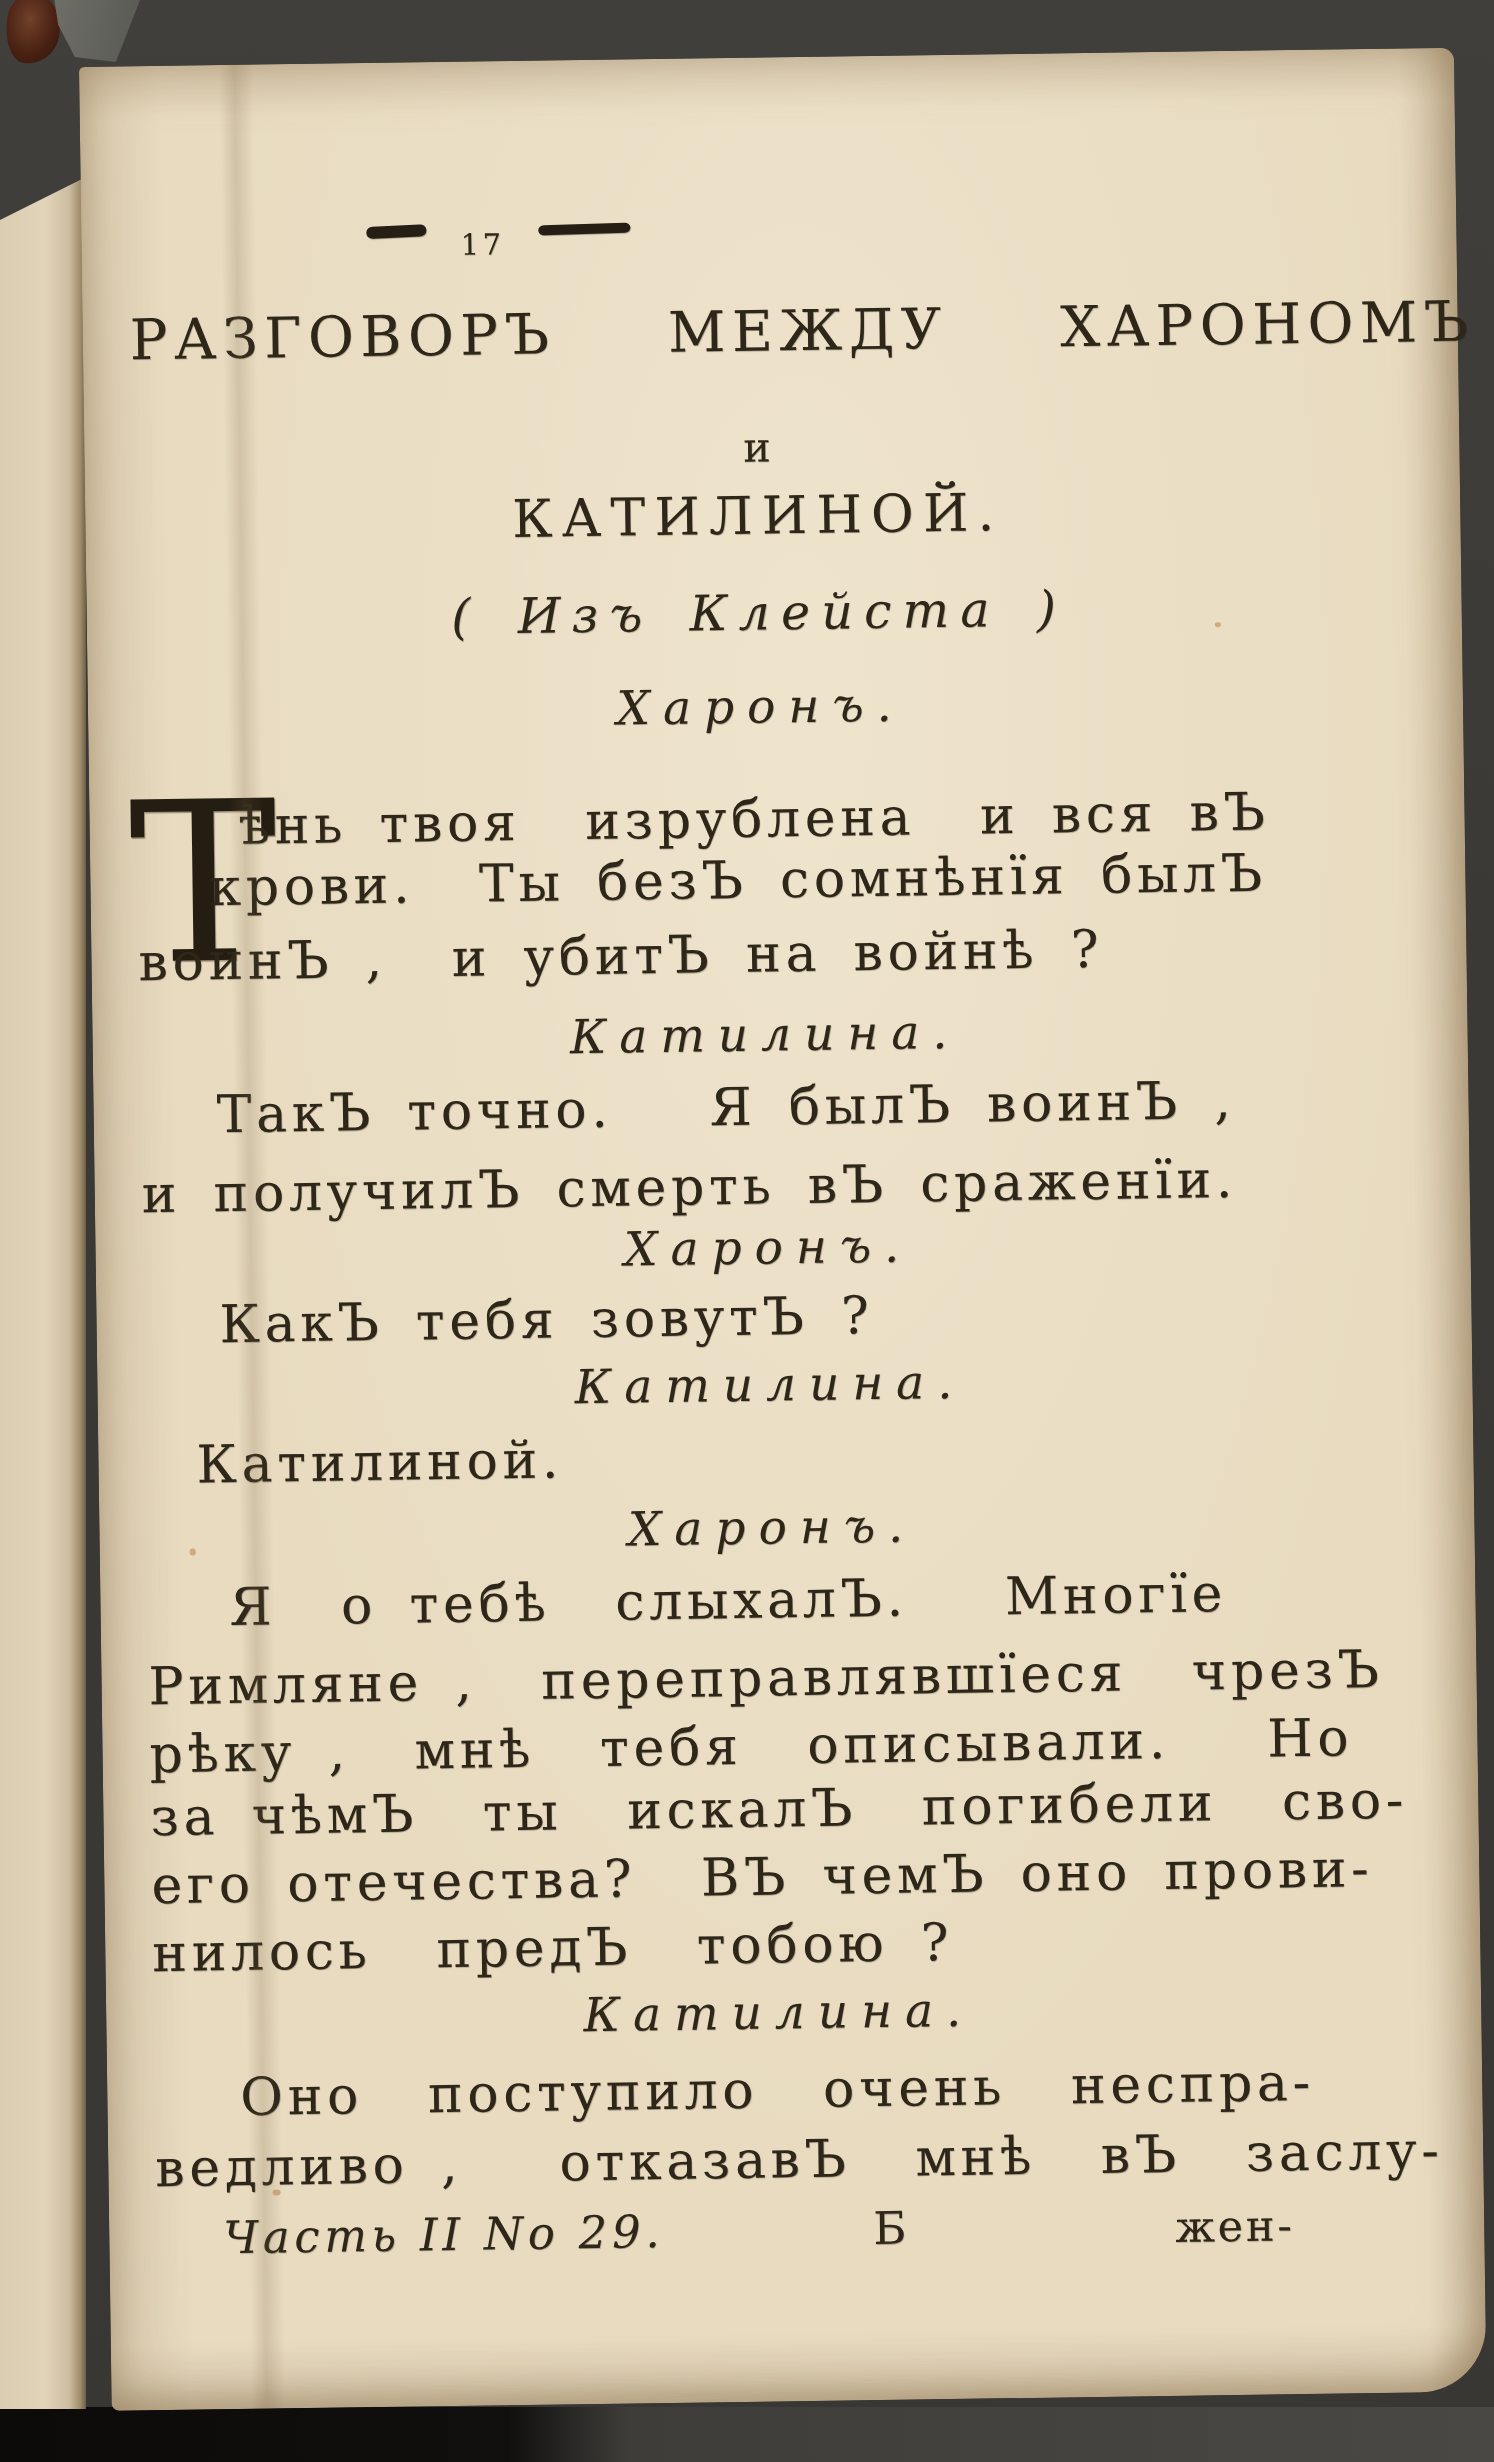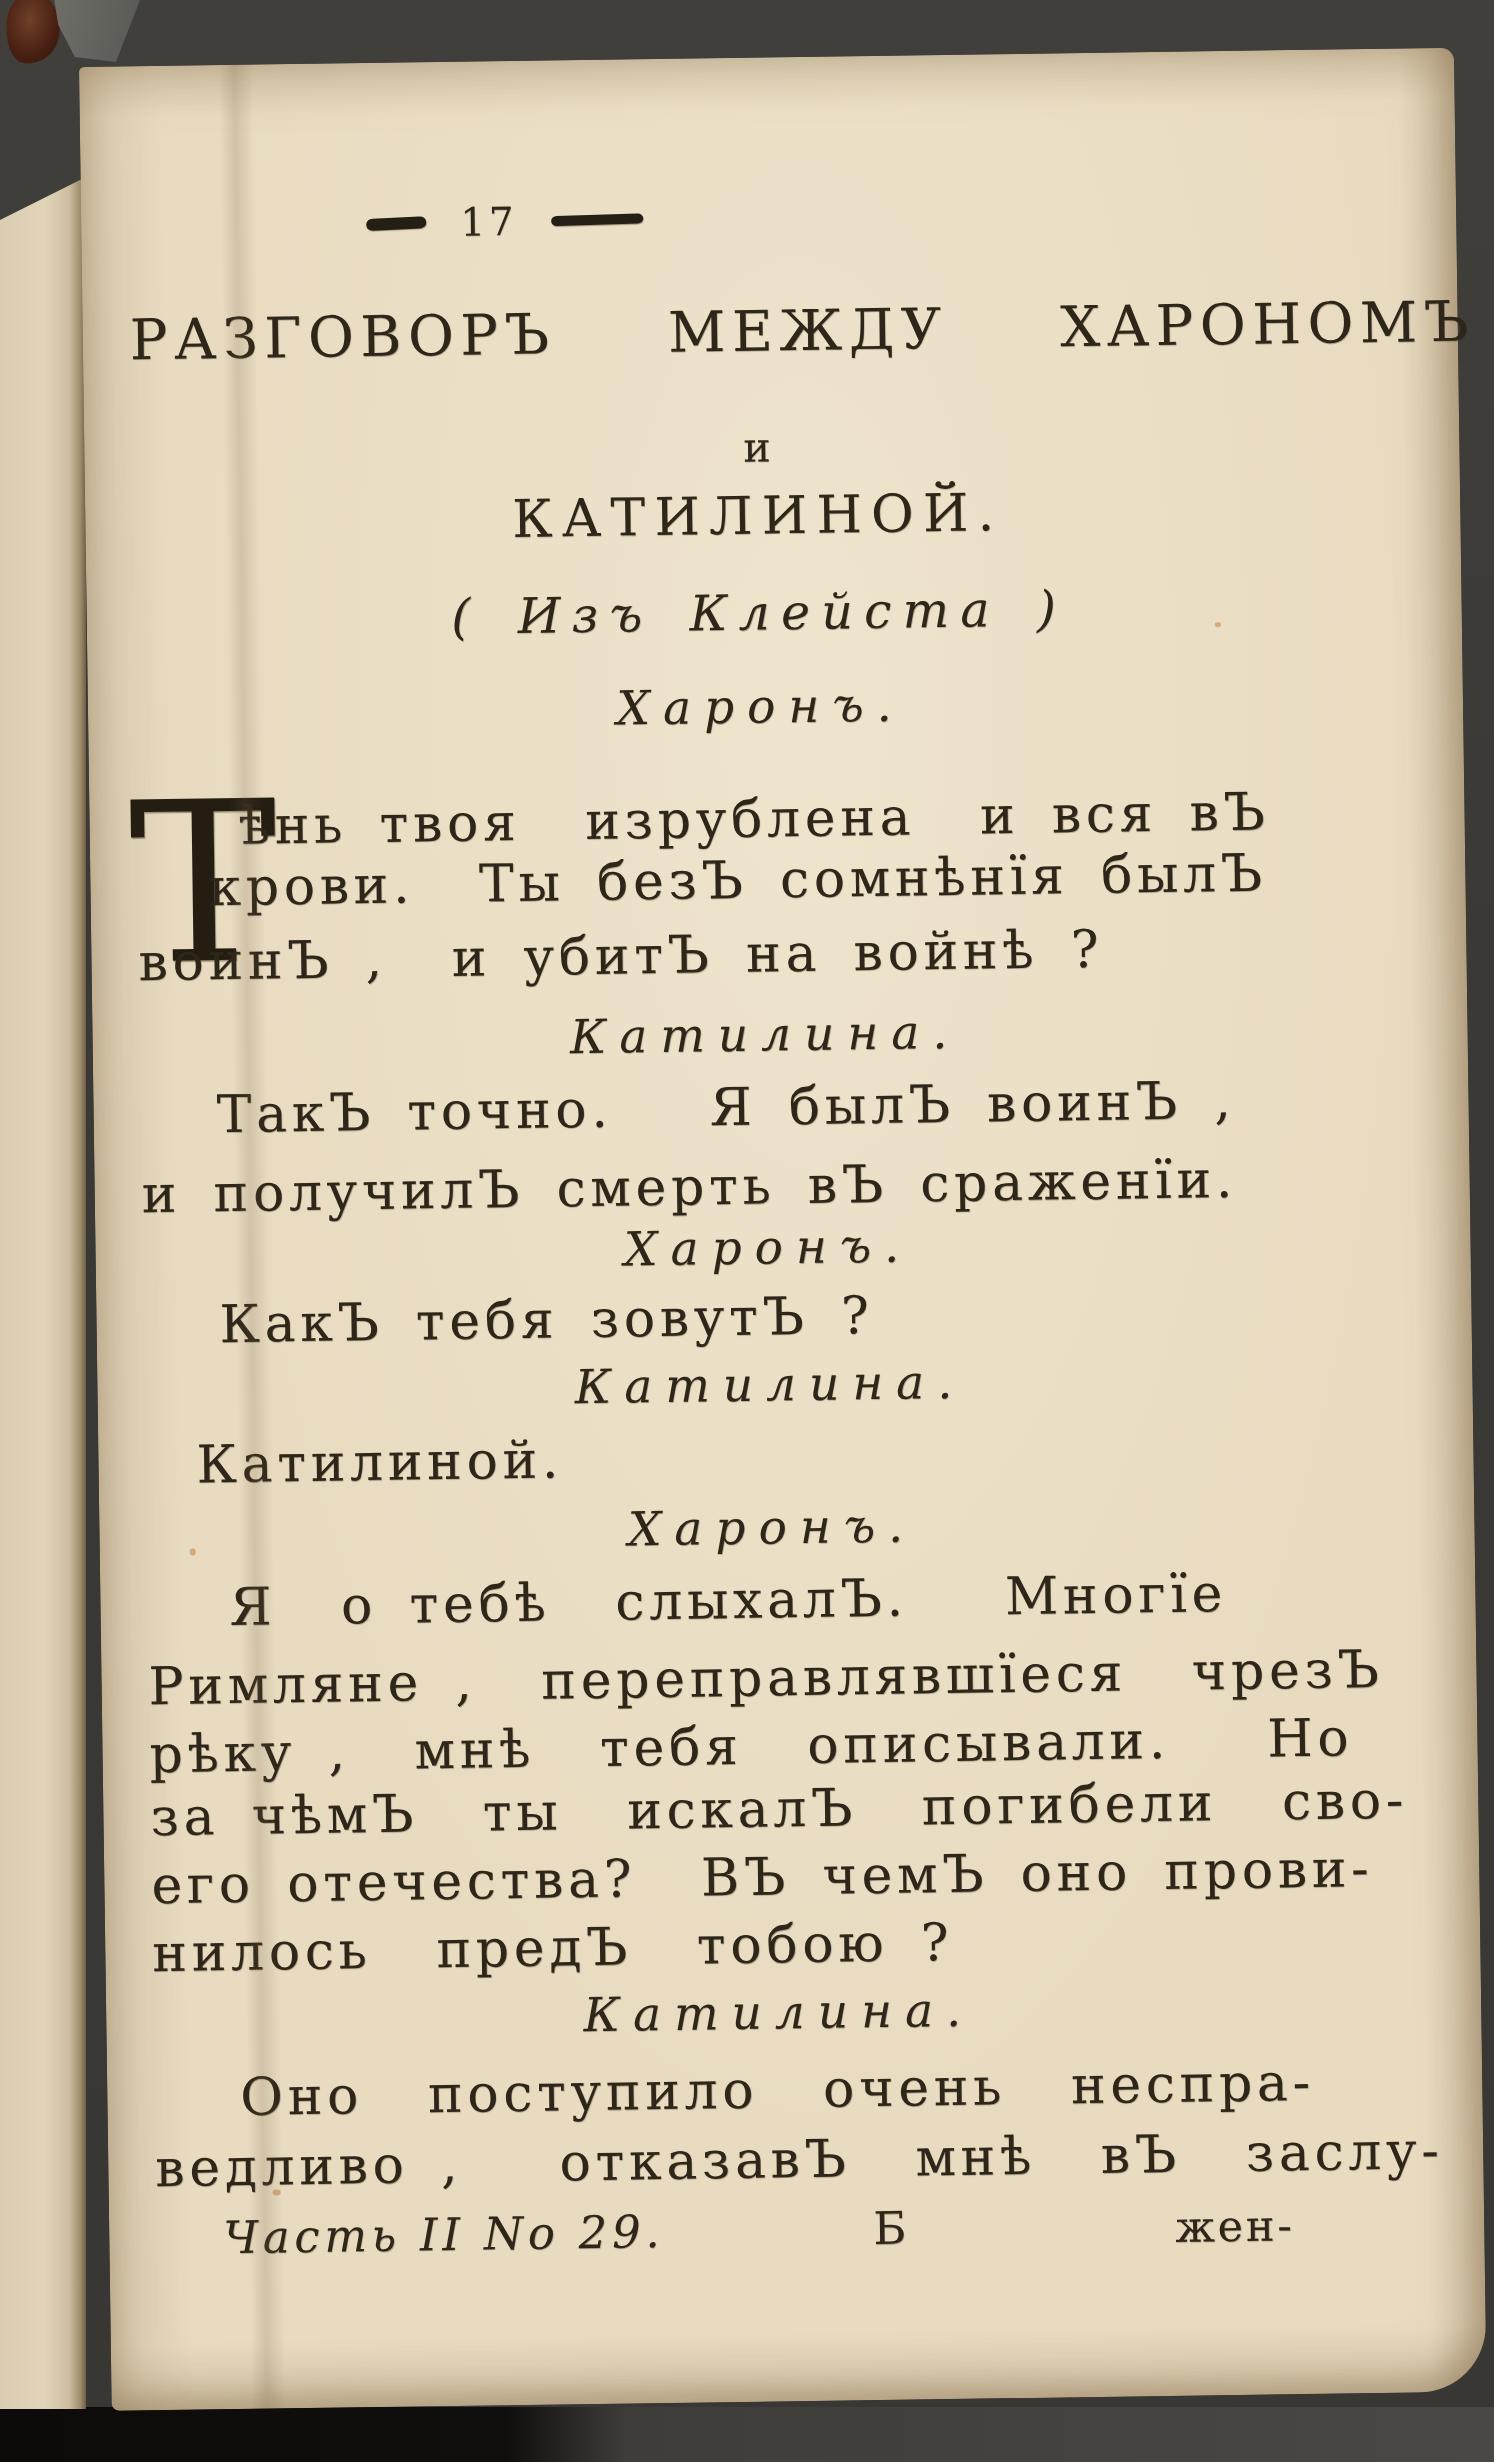--- a/index.html
+++ b/index.html
@@ -48,21 +48,21 @@
   }
   .speck{position:absolute;border-radius:50%;background:#c17f3f;opacity:.55;}
   .ink{color:#2d2619;text-shadow:0.6px 0.8px 0.7px rgba(45,35,20,0.35);}
   .line{position:absolute;white-space:pre;font-size:52px;letter-spacing:4.7px;word-spacing:11.2px;line-height:1.1;}
   .centered{position:absolute;left:47px;width:1251px;text-align:center;white-space:pre;}
   .speaker{font-style:italic;font-size:47px;letter-spacing:13px;word-spacing:5.6px;}
   .header-row{position:absolute;display:flex;align-items:center;gap:34px;}
   .rule{background:#241e14;box-shadow:0.5px 0.9px 0.9px rgba(40,30,18,0.4);}
   .rule-l{width:60px;height:12px;border-radius:6.5px/5.6px;transform:rotate(-2deg);}
   .rule-r{width:92px;height:10.3px;border-radius:5.6px/4.7px;transform:rotate(-1deg);}
-  .pagenum{font-size:39px;letter-spacing:3.7px;}
+  .pagenum{font-size:29px;letter-spacing:3.7px;margin-top:28px;}
   .title{font-size:56px;letter-spacing:6.5px;word-spacing:32px;}
   .conj{font-size:41px;}
   .title2{font-size:52px;letter-spacing:9.3px;}
   .subtitle{font-style:italic;font-size:49px;letter-spacing:11.2px;word-spacing:9.3px;}
   .dropcap{
     position:absolute;font-size:222px;line-height:0.80;letter-spacing:0;
     color:#241e12;text-shadow:0.9px 1.4px 0.9px rgba(40,30,18,0.4);
   }
   .footer-part{position:absolute;font-style:italic;font-size:45px;letter-spacing:4.7px;white-space:pre;}
   .footer-sig{position:absolute;font-size:45px;}

